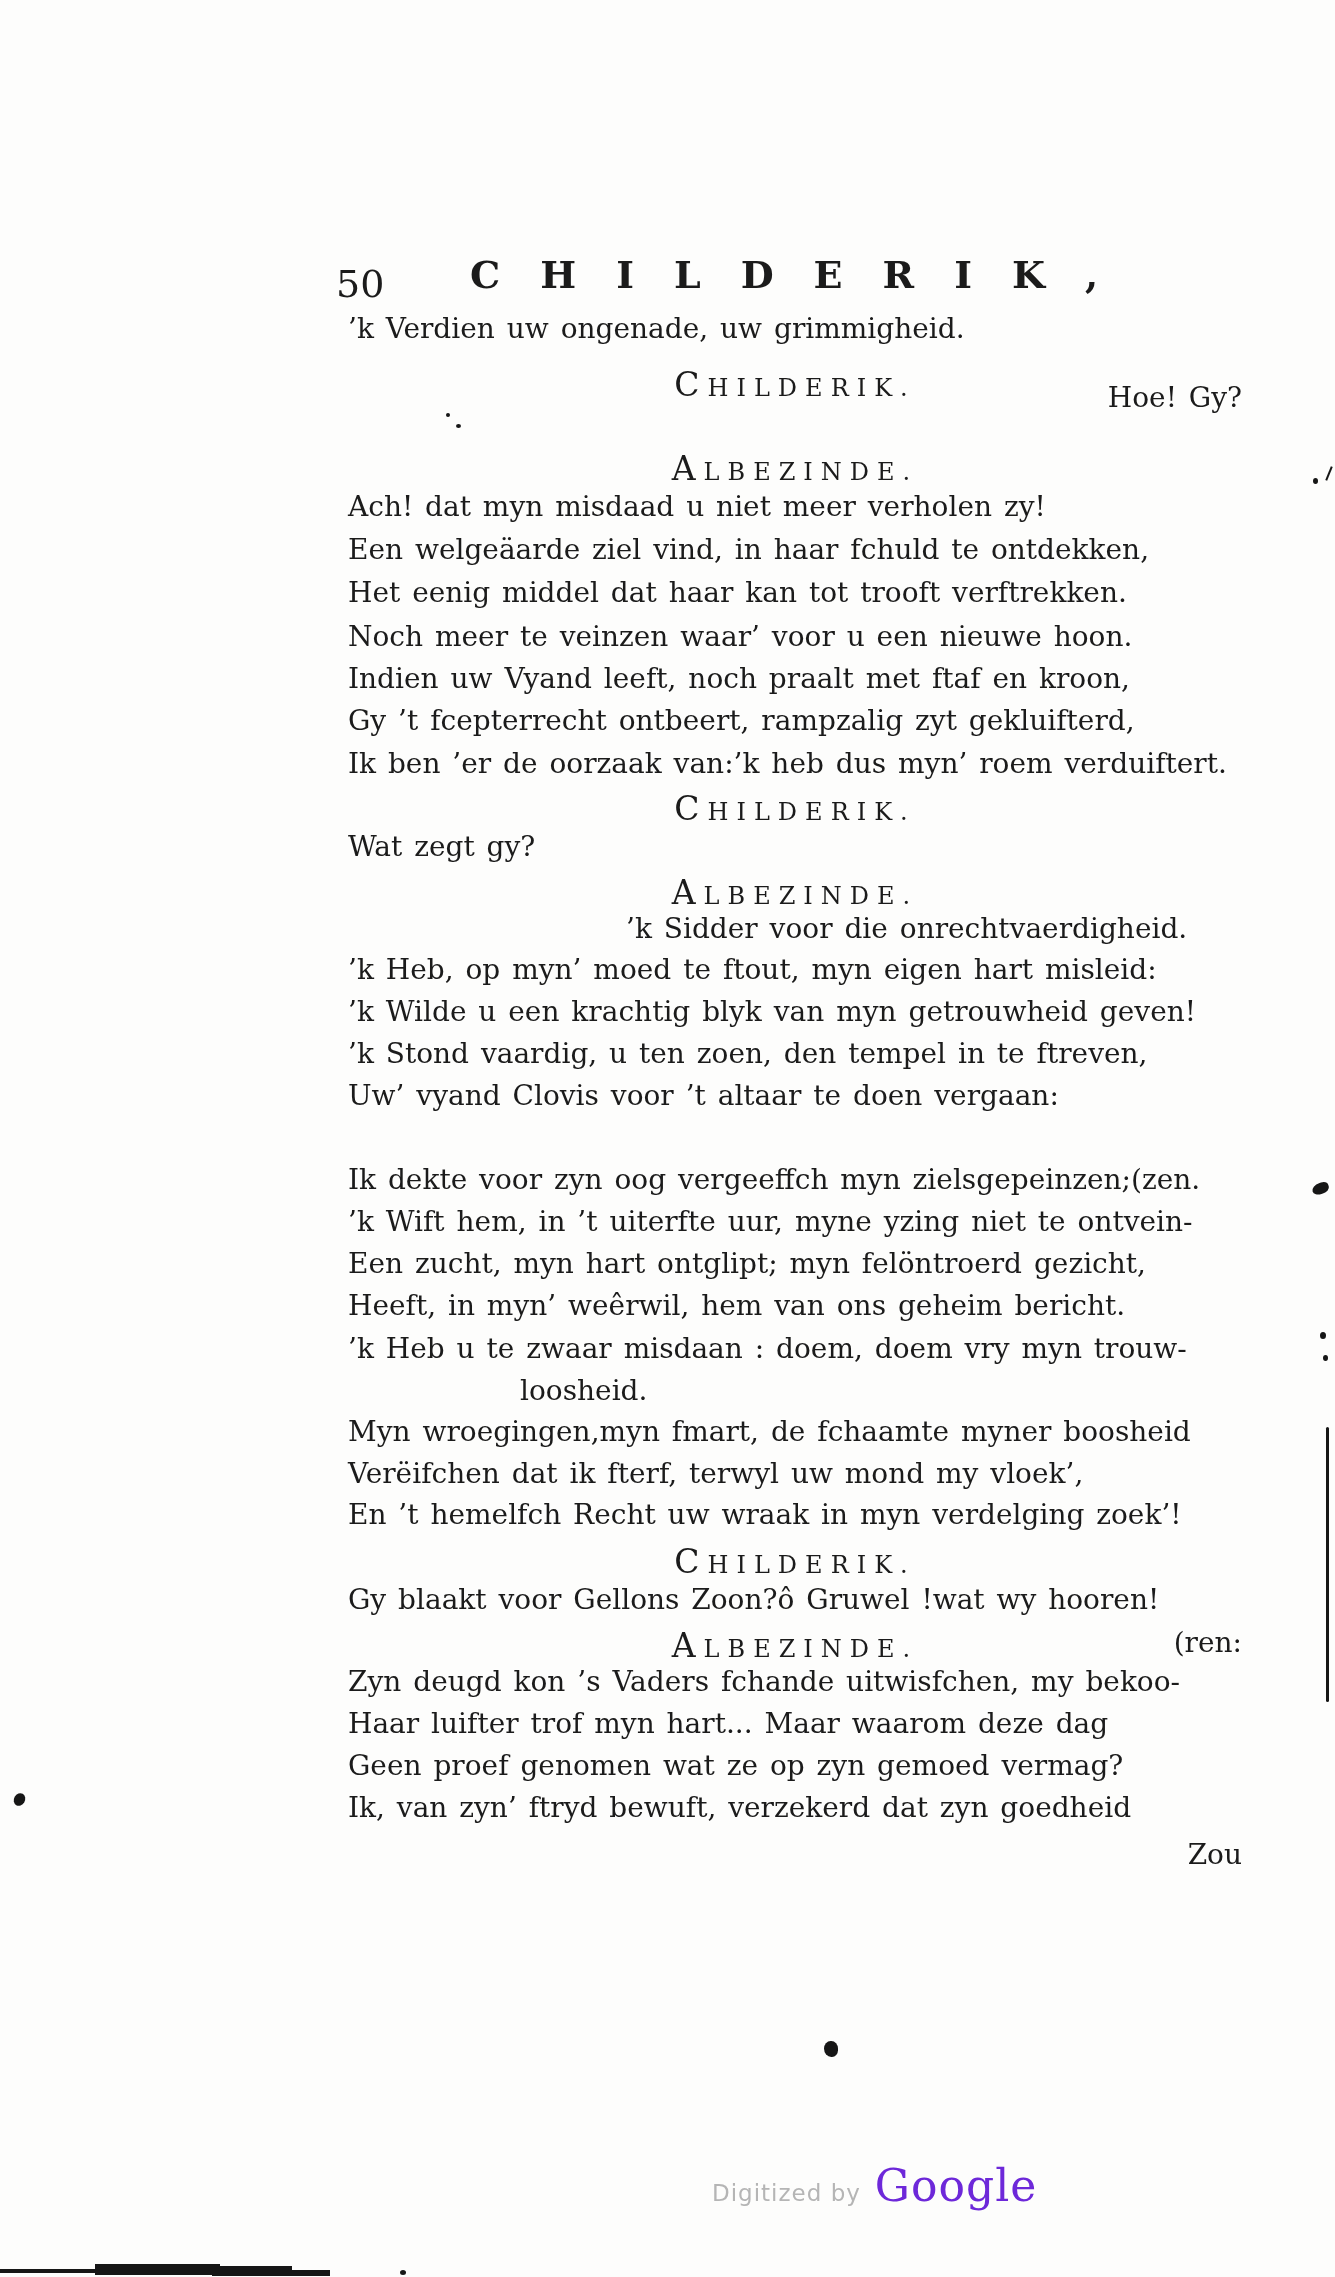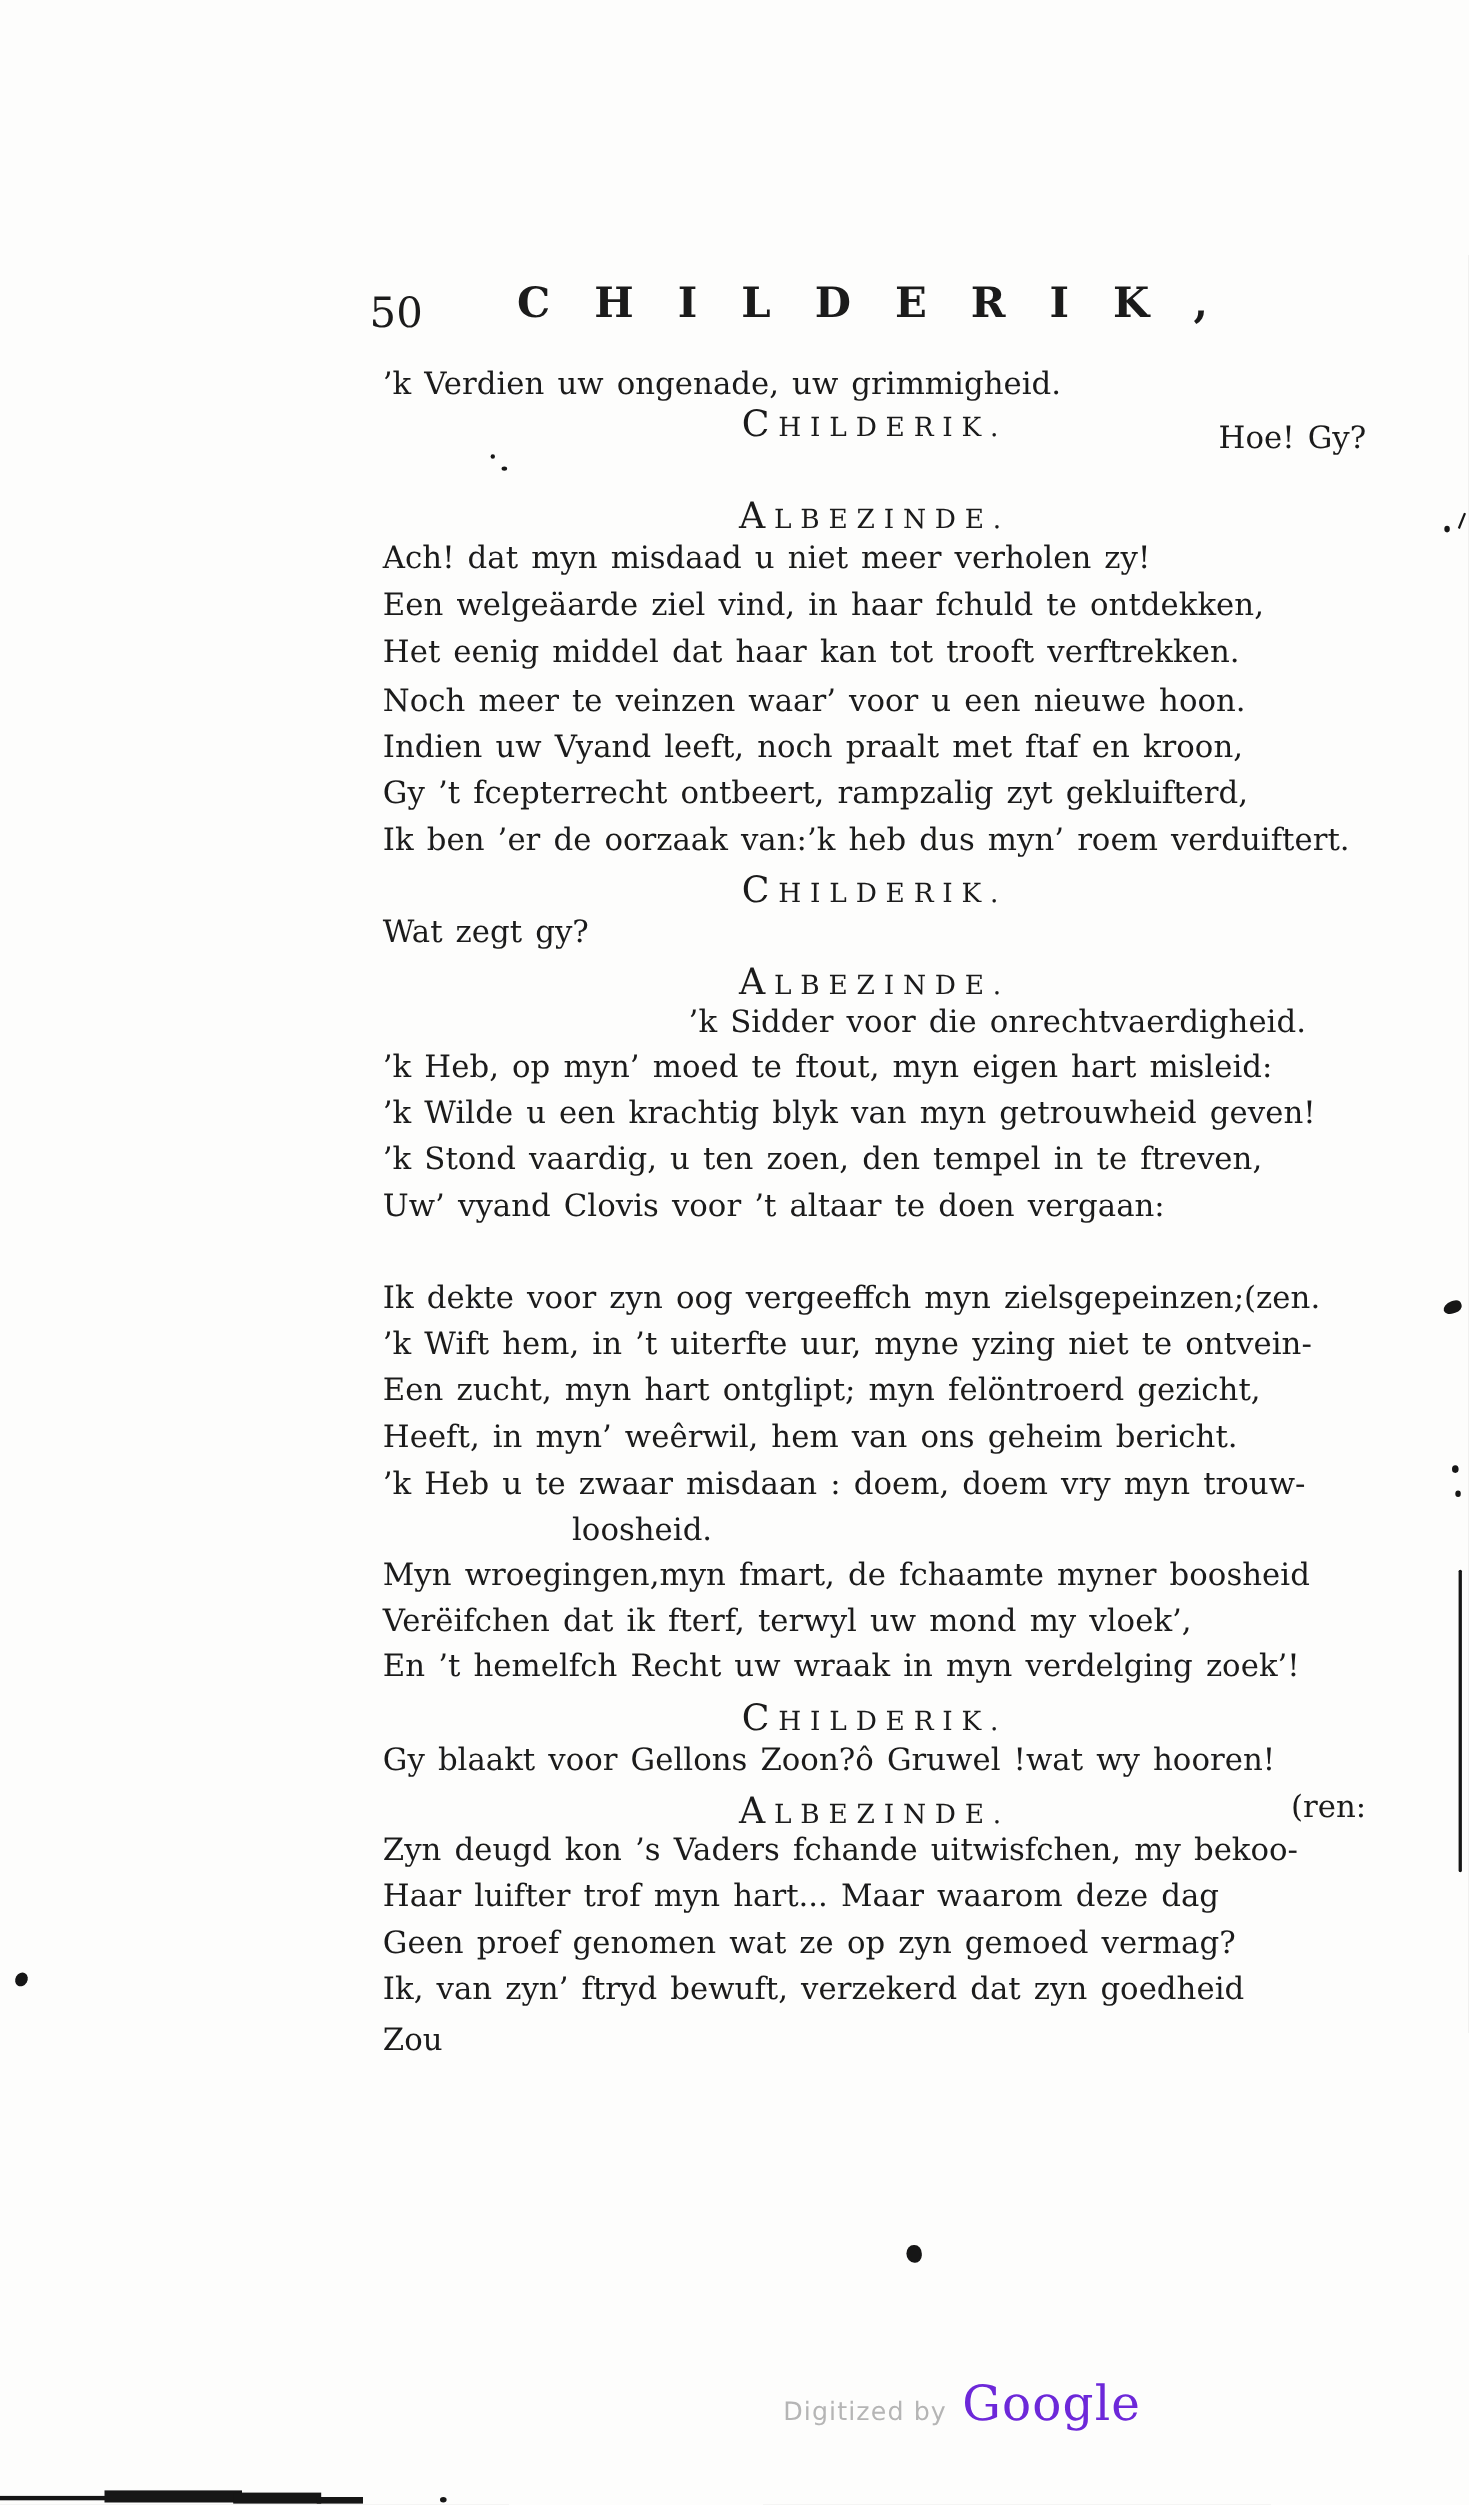--- a/index.html
+++ b/index.html
@@ -30,21 +30,21 @@
     position:absolute;left:336px;top:262px;
     font-size:38px;
   }
   .title{
     position:absolute;left:470px;top:252px;
     font-size:38px;font-weight:bold;
     letter-spacing:40px;white-space:nowrap;
   }
   .catchword{
     position:absolute;left:348px;top:1838px;width:894px;
-    font-size:28px;text-align:left;
+    font-size:28px;text-align:right;
   }
   .watermark{
     position:absolute;left:712px;top:2160px;
     display:flex;align-items:baseline;gap:14px;
   }
   .wm-prefix{
     font-family:"DejaVu Sans","Liberation Sans",sans-serif;
     font-size:23px;color:#b5b5b5;letter-spacing:1px;
   }
   .wm-logo{
@@ -55,21 +55,21 @@
   .round{border-radius:50%;}
 </style>
 </head>
 <body>
 
 <div id="page">
 
   <div class="pagenum">50</div>
   <div class="title">CHILDERIK,</div>
 
-  <div class="line verse" style="top:332px">’k Verdien uw ongenade, uw grimmigheid.</div>
+  <div class="line verse" style="top:312px">’k Verdien uw ongenade, uw grimmigheid.</div>
   <div class="line speaker" style="top:368px">CHILDERIK.</div>
   <div class="line right" style="top:381px">Hoe! Gy?</div>
   <div class="line speaker" style="top:452px">ALBEZINDE.</div>
   <div class="line verse" style="top:490px">Ach! dat myn misdaad u niet meer verholen zy!</div>
   <div class="line verse" style="top:533px">Een welgeäarde ziel vind, in haar fchuld te ontdekken,</div>
   <div class="line verse" style="top:576px">Het eenig middel dat haar kan tot trooft verftrekken.</div>
   <div class="line verse" style="top:620px">Noch meer te veinzen waar’ voor u een nieuwe hoon.</div>
   <div class="line verse" style="top:662px">Indien uw Vyand leeft, noch praalt met ftaf en kroon,</div>
   <div class="line verse" style="top:704px">Gy ’t fcepterrecht ontbeert, rampzalig zyt gekluifterd,</div>
   <div class="line verse" style="top:747px">Ik ben ’er de oorzaak van:’k heb dus myn’ roem verduiftert.</div>

